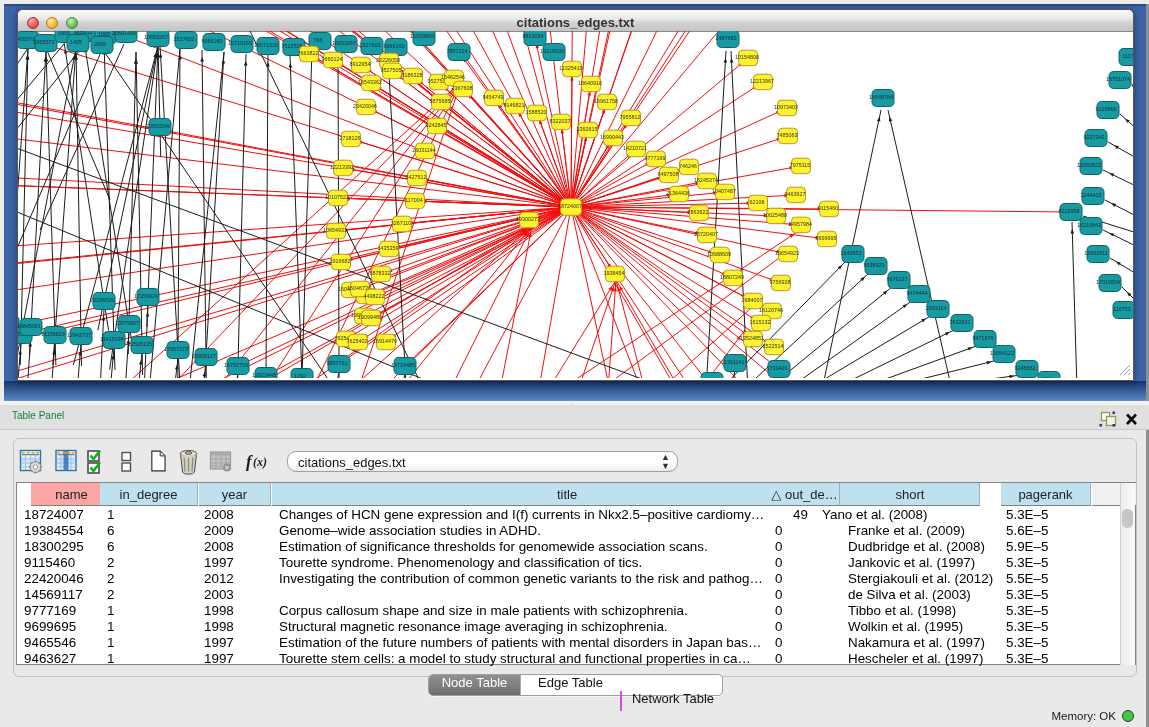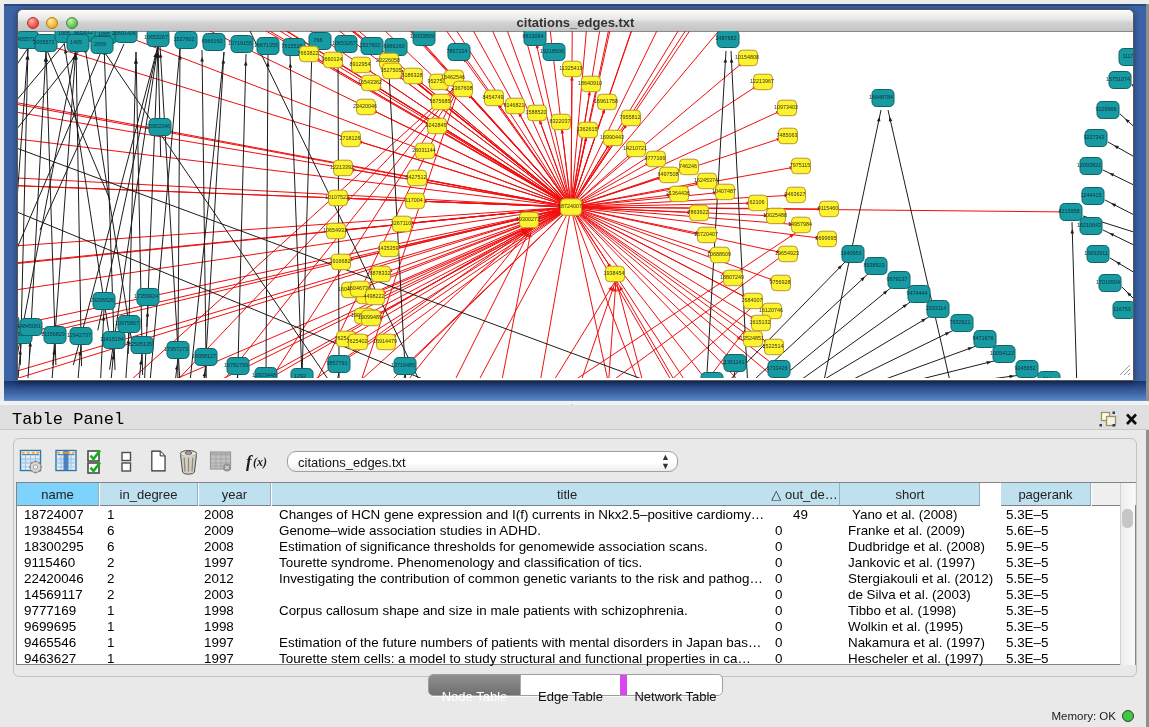--- a/index.html
+++ b/index.html
@@ -5,34 +5,34 @@
 #desktop { position:absolute; left:4px; top:4px; width:1142px; height:397px; background:#3d63a7; border-top:2px solid #2b4a80; }
 #band { position:absolute; left:4px; top:381px; width:1142px; height:20px; background:linear-gradient(180deg,#16336b 0%,#527fc0 90%,#6b93cc 100%); }
 #rsliver { position:absolute; right:0; top:4px; width:3px; height:723px; background:#8f8f8f; }
 #topstrip { position:absolute; left:0; top:0; width:1149px; height:4px; background:#ececec; }
 #win { position:absolute; left:17px; top:9px; width:1117px; height:372px; border:1px solid #585858; border-radius:6px 6px 0 0; background:#fff; box-shadow:0 1px 6px rgba(0,0,0,0.45); }
 #titlebar { position:absolute; left:0; top:0; width:100%; height:22px; border-radius:5px 5px 0 0; background:linear-gradient(180deg,#fdfdfd 0%,#e6e6e6 45%,#d2d2d2 60%,#c4c4c4 100%); border-bottom:1px solid #8a8a8a; }
 #titlebar .title { position:absolute; width:100%; text-align:center; top:5px; font-size:13px; font-weight:bold; color:#333; }
 .tl { position:absolute; top:7px; width:12px; height:12px; border-radius:50%; }
 #splitter { position:absolute; left:0; top:401px; width:1149px; height:4px; background:#f2f2f2; }
 #tpheader { position:absolute; left:0; top:405px; width:1149px; height:25px; background:#e0e0e0; border-bottom:1px solid #cacaca; }
-#tpheader .t { position:absolute; left:12px; top:5px; font-size:17px; color:#000000;font-family:Liberation Mono, monospace; }
+#tpheader .t { position:absolute; left:12px; top:5px; font-size:10px; color:#15803d; }
 #panel { position:absolute; left:13px; top:438px; width:1124px; height:239px; background:#e9e9e9; border:1px solid #c2c2c2; border-radius:6px; }
 #combo { position:absolute; left:287px; top:451px; width:391px; height:21px; background:linear-gradient(180deg,#ffffff 55%,#ededed); border:1px solid #a0a0a0; border-radius:9px; font-size:13px; color:#111; padding:3px 0 0 10px; }
 #combo .arrows { position:absolute; right:7px; top:1px; font-size:9px; color:#333; line-height:9px; }
 #viewport { position:absolute; left:16px; top:482px; width:1120px; height:183px; border:1px solid #848484; background:#fff; }
 #vscroll { position:absolute; left:1120px; top:483px; width:15px; height:182px; background:linear-gradient(90deg,#ededed,#fafafa); border-left:1px solid #d0d0d0; }
 #thead { position:absolute; left:17px; top:483px; width:1119px; height:24px; }
 .hcell { position:absolute; top:0; height:23px; border-right:1px solid #98aebc; border-bottom:1px solid #808080; font-size:13px; color:#222; text-align:center; padding-top:4px; }
 
 #thumb { position:absolute; left:1122px; top:509px; width:11px; height:19px; background:#c6c6c6; border-radius:5px; }
 .trow { position:absolute; left:0; width:1120px; height:16px; font-size:13.4px; color:#000; }
 .trow span { position:absolute; top:0; white-space:nowrap; }
 #tabs { position:absolute; left:428px; top:674px; height:22px; border:1px solid #9e9e9e; border-radius:5px; background:#fff; box-shadow:0 1px 0 rgba(255,255,255,0.7); }
-.tab { position:absolute; top:0; height:20px; font-size:13px; text-align:center; padding-top:14px; color:#111; }
+.tab { position:absolute; top:0; height:20px; font-size:13px; text-align:center; padding-top:0; color:#111; }
 #memory { position:absolute; right:33px; top:710px; font-size:11.5px; color:#1a1a1a; }
 #memdot { position:absolute; left:1122px; top:710px; width:12px; height:12px; border-radius:50%; background:#3fc943; border:1px solid #3a3a3a; }
 </style></head>
 <body>
 <div id="topstrip"></div>
 <div style="position:absolute;left:0;top:0;width:5px;height:401px;background:#ececec"></div>
 <div id="desktop"></div>
 <div id="band"></div>
 <div id="rsliver"></div>
 <div id="win">
@@ -863,38 +863,38 @@
 <path d="M8 5v16M13 5v16M18 5v16" stroke="#a5a5a5" stroke-width="1"></path>
 <circle cx="19" cy="19.5" r="4" fill="#939393"></circle>
 <path d="M17.3 17.8l3.4 3.4M20.7 17.8l-3.4 3.4" stroke="#d8d8d8" stroke-width="1.2"></path>
 </g>
 
 <text x="228" y="19" font-family="Liberation Serif" font-style="italic" font-weight="bold" font-size="17" fill="#1c1c1c">f</text>
 <text x="235" y="18" font-family="Liberation Serif" font-style="italic" font-weight="bold" font-size="12" fill="#1c1c1c">(x)</text>
 </svg>
 <div id="combo">citations_edges.txt<span class="arrows">▲<br>▼</span></div>
 <div id="thead">
-<div class="hcell" style="left:0px;width:82px;background:#7dd3fc">name</div>
+<div class="hcell" style="left:14px;width:82px;background:#fca5a5">name</div>
 <div class="hcell" style="left:83px;width:98px;background:#bfe0ef">in_degree</div>
 <div class="hcell" style="left:182px;width:72px;background:#bfe0ef">year</div>
 <div class="hcell" style="left:255px;width:591px;background:#bfe0ef">title</div>
 <div class="hcell" style="left:753px;width:70px;background:#bfe0ef">△ out_de…</div>
 <div class="hcell" style="left:824px;width:139px;background:#bfe0ef">short</div>
 <div class="hcell" style="left:984px;width:90px;background:#bfe0ef">pagerank</div>
 <div class="hcell" style="left:1075px;width:44px;background:#f0f0f0;border-right:none"></div>
 </div>
 <div id="vscroll"></div>
 <div id="thumb"></div>
 <div class="trow" style="top:507px">
 <span style="left:24px">18724007</span>
 <span style="left:107px">1</span>
 <span style="left:204px">2008</span>
 <span style="left:279px;width:488px;overflow:hidden;white-space:nowrap;text-overflow:ellipsis">Changes of HCN gene expression and I(f) currents in Nkx2.5–positive cardiomy…</span>
 <span style="left:793px">49</span>
-<span style="left:852px">Yano et al. (2008)</span>
+<span style="left:822px">Yano et al. (2008)</span>
 <span style="left:1006px">5.3E–5</span>
 </div>
 <div class="trow" style="top:523px">
 <span style="left:24px">19384554</span>
 <span style="left:107px">6</span>
 <span style="left:204px">2009</span>
 <span style="left:279px;width:488px;overflow:hidden;white-space:nowrap;text-overflow:ellipsis">Genome–wide association studies in ADHD.</span>
 <span style="left:775px">0</span>
 <span style="left:848px">Franke et al. (2009)</span>
 <span style="left:1006px">5.6E–5</span>
@@ -940,20 +940,21 @@
 <span style="left:204px">1998</span>
 <span style="left:279px;width:488px;overflow:hidden;white-space:nowrap;text-overflow:ellipsis">Corpus callosum shape and size in male patients with schizophrenia.</span>
 <span style="left:775px">0</span>
 <span style="left:848px">Tibbo et al. (1998)</span>
 <span style="left:1006px">5.3E–5</span>
 </div>
 <div class="trow" style="top:619px">
 <span style="left:24px">9699695</span>
 <span style="left:107px">1</span>
 <span style="left:204px">1998</span>
+<span style="left:279px;width:488px;overflow:hidden;white-space:nowrap;text-overflow:ellipsis">Structural magnetic resonance image averaging in schizophrenia.</span>
 <span style="left:775px">0</span>
 <span style="left:848px">Wolkin et al. (1995)</span>
 <span style="left:1006px">5.3E–5</span>
 </div>
 <div class="trow" style="top:635px">
 <span style="left:24px">9465546</span>
 <span style="left:107px">1</span>
 <span style="left:204px">1997</span>
 <span style="left:279px;width:488px;overflow:hidden;white-space:nowrap;text-overflow:ellipsis">Estimation of the future numbers of patients with mental disorders in Japan bas…</span>
 <span style="left:775px">0</span>
@@ -965,15 +966,15 @@
 <span style="left:107px">1</span>
 <span style="left:204px">1997</span>
 <span style="left:279px;width:488px;overflow:hidden;white-space:nowrap;text-overflow:ellipsis">Tourette stem cells: a model to study structural and functional properties in ca…</span>
 <span style="left:775px">0</span>
 <span style="left:848px">Hescheler et al. (1997)</span>
 <span style="left:1006px">5.3E–5</span>
 </div>
 <div id="tabs" style="width:295px">
   <div class="tab" style="left:0;width:91px;background:linear-gradient(180deg,#909090,#6f6f6f);color:#fff;border-radius:4px 0 0 4px;">Node Table</div>
   <div class="tab" style="left:91px;width:100px;border-left:1px solid #aaa;">Edge Table</div>
-  <div class="tab" style="left:191px;width:104px;border-left:7px solid #d946ef;">Network Table</div>
+  <div class="tab" style="left:191px;width:104px;border-left:2px solid #d946ef;margin-top:16px;">Network Table</div>
 </div>
 <div id="memory">Memory: OK</div>
 <div id="memdot"></div>
 </body></html>

